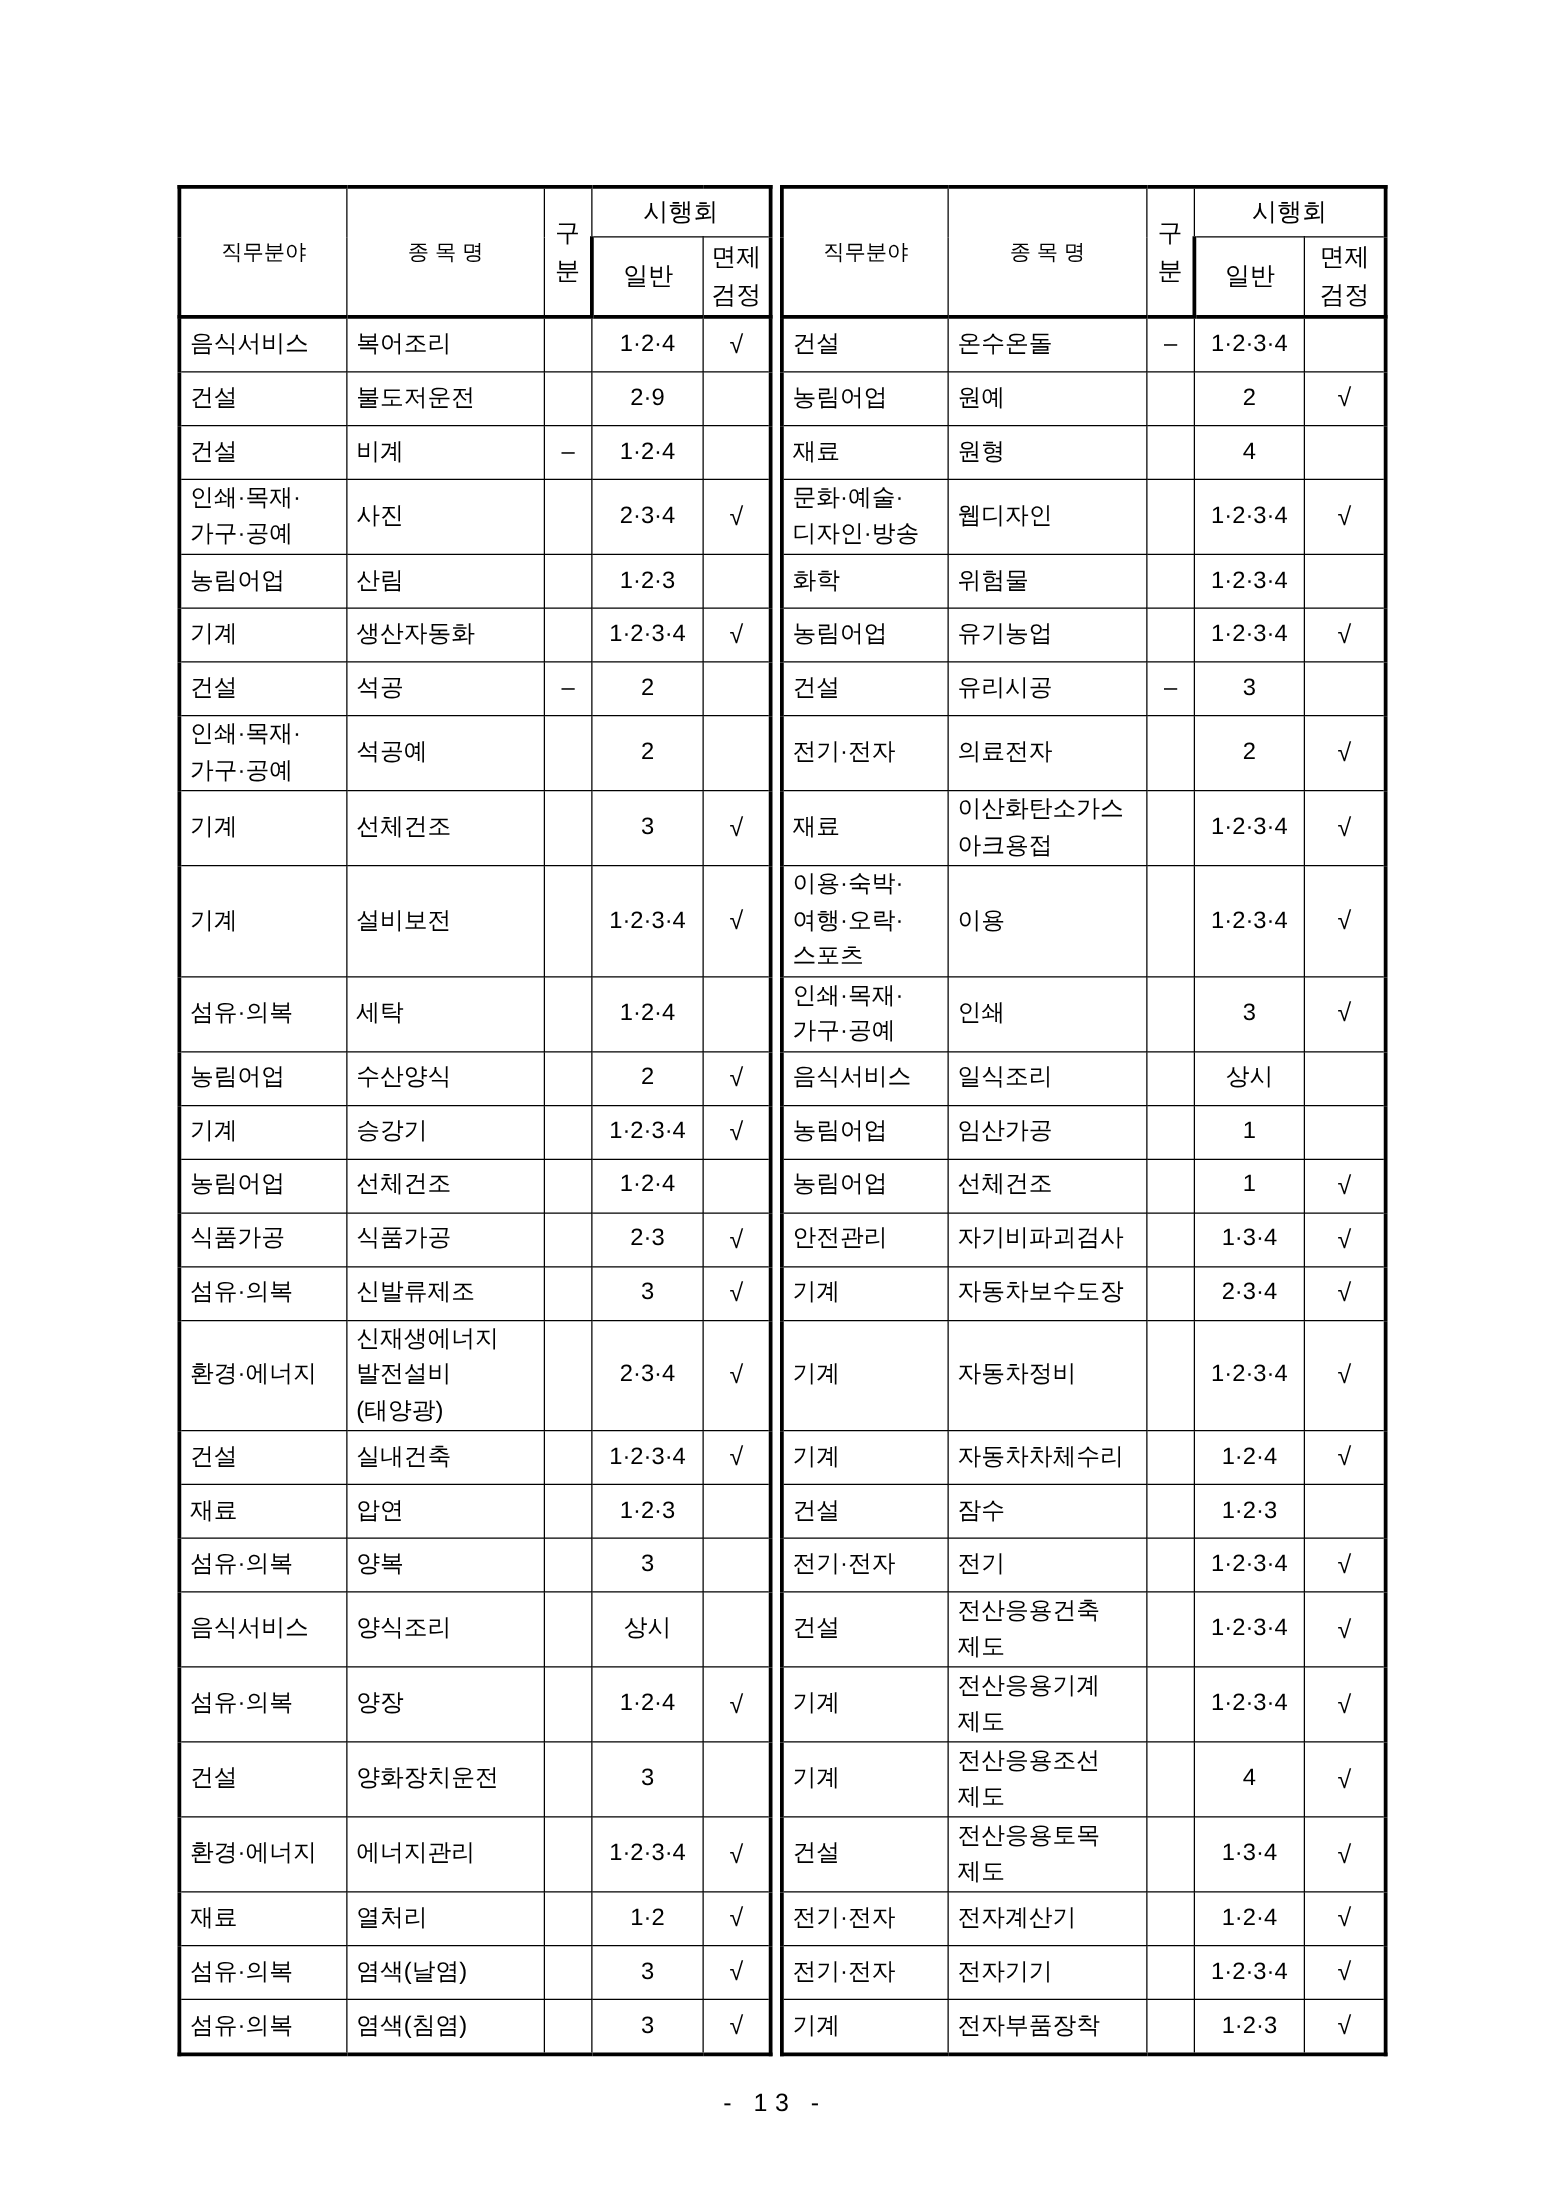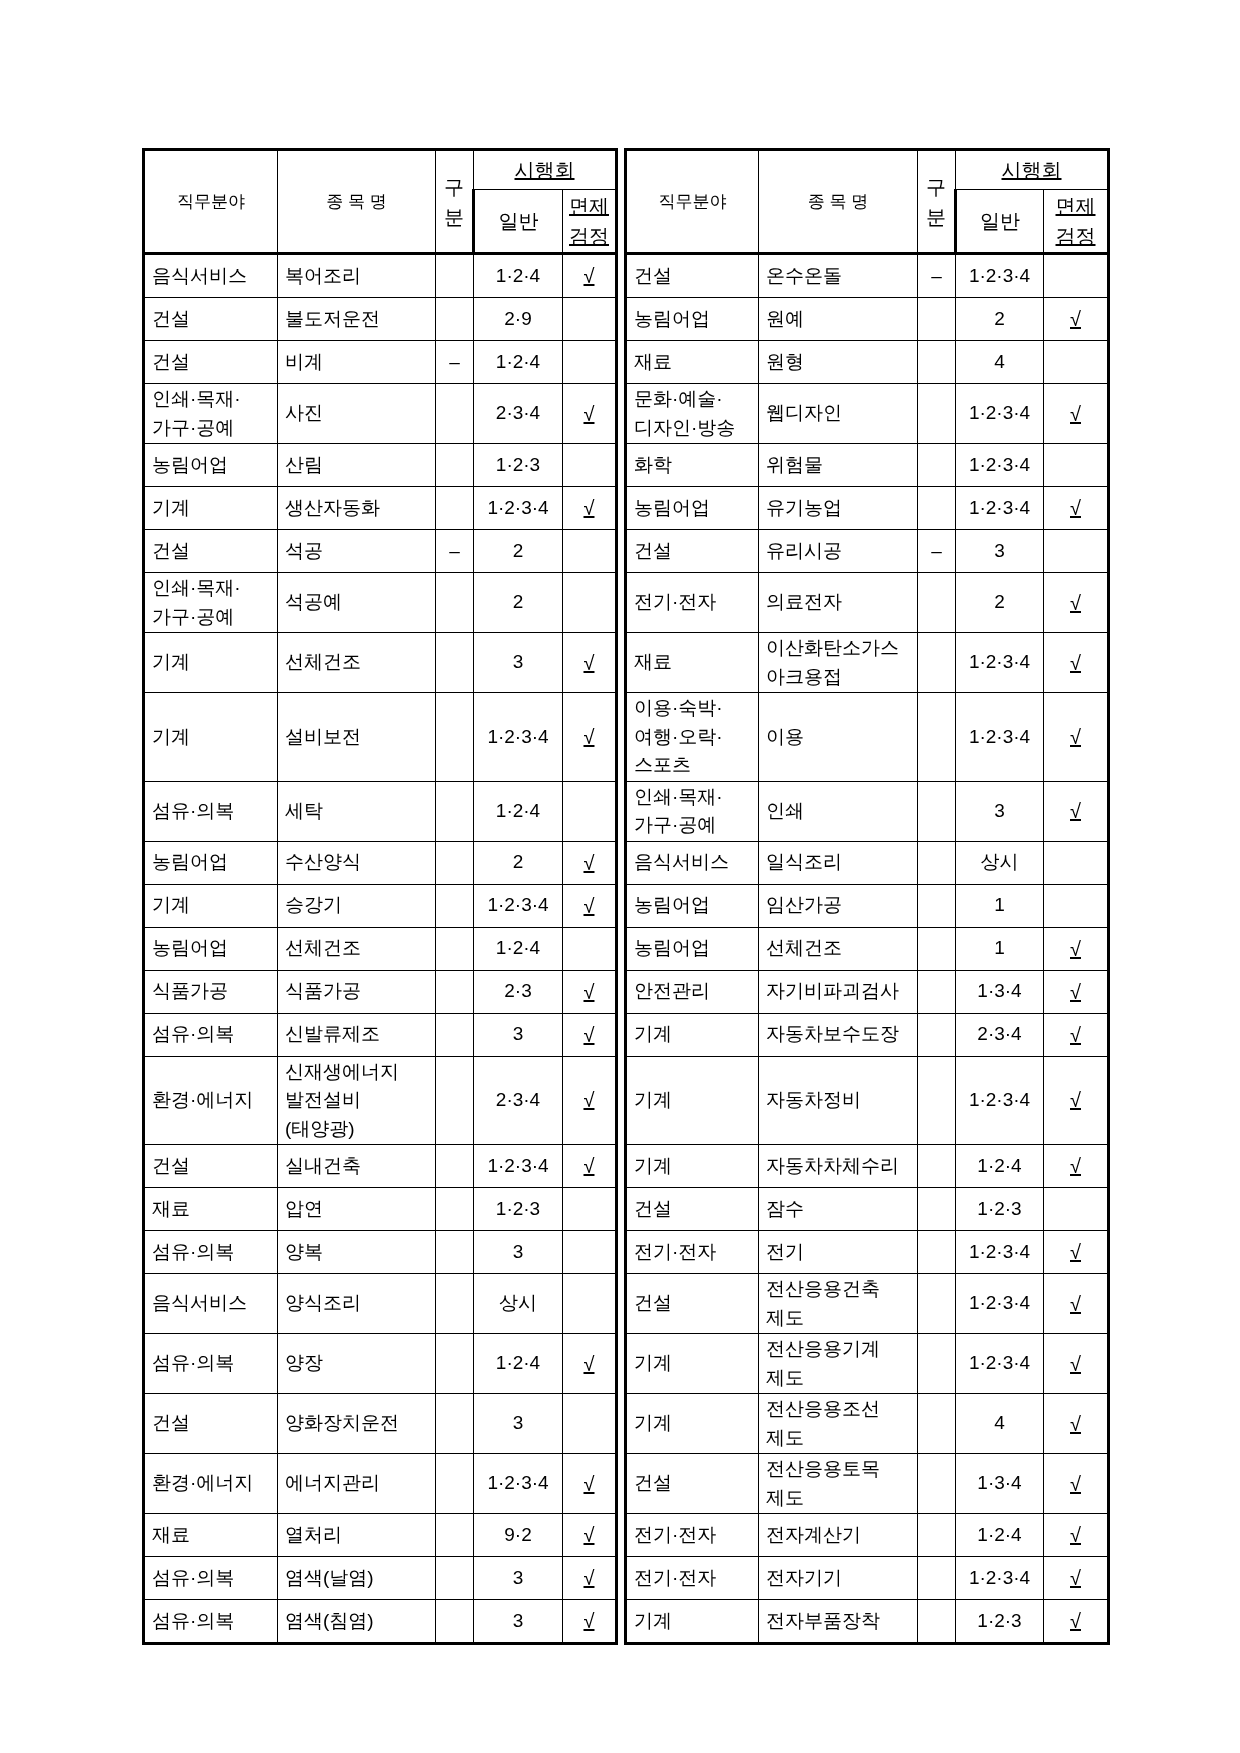--- a/index.html
+++ b/index.html
@@ -37,21 +37,21 @@
     text-align:justify;
     text-align-last:justify;
     text-justify:inter-character;
     white-space:pre-line;
     word-break:keep-all;
   }
   .ct{text-align:center;white-space:pre-line;padding:1px 2px;}
   .chk{font-size:20px;}
   
   table.qual tr > *:first-child{border-left:3px solid #000;}
-  .xr{border-right:3px solid #000 !important;text-decoration:underline;}
+  .xr{border-right:3px solid #000 !important;}
   .xl{border-left:3px solid #000 !important;}
   tbody tr:last-child td{border-bottom:3px solid #000;}
   .gap{border:none !important;background:#fff;}
   .pageno{
     position:absolute;left:0;top:1672px;width:1240px;
     text-align:center;font-size:20px;letter-spacing:6px;
   }
 </style>
 </head>
 <body>
@@ -417,21 +417,21 @@
           <td class="jf">전산응용토목
 제도</td>
           <td class="ct"></td>
           <td class="ct">1·3·4</td>
           <td class="ct chk xr">√</td>
         </tr>
         <tr>
           <td class="jf">재료</td>
           <td class="jf">열처리</td>
           <td class="ct"></td>
-          <td class="ct">9·2</td>
+          <td class="ct">1·2</td>
           <td class="ct chk xr">√</td>
           <td class="gap"></td>
           <td class="jf xl">전기·전자</td>
           <td class="jf">전자계산기</td>
           <td class="ct"></td>
           <td class="ct">1·2·4</td>
           <td class="ct chk xr">√</td>
         </tr>
         <tr>
           <td class="jf">섬유·의복</td>
@@ -455,13 +455,14 @@
           <td class="gap"></td>
           <td class="jf xl">기계</td>
           <td class="jf">전자부품장착</td>
           <td class="ct"></td>
           <td class="ct">1·2·3</td>
           <td class="ct chk xr">√</td>
         </tr>
       </tbody>
   </table>
 
+  <div class="pageno">- 13 -</div>
 </div>
 
 </body></html>

